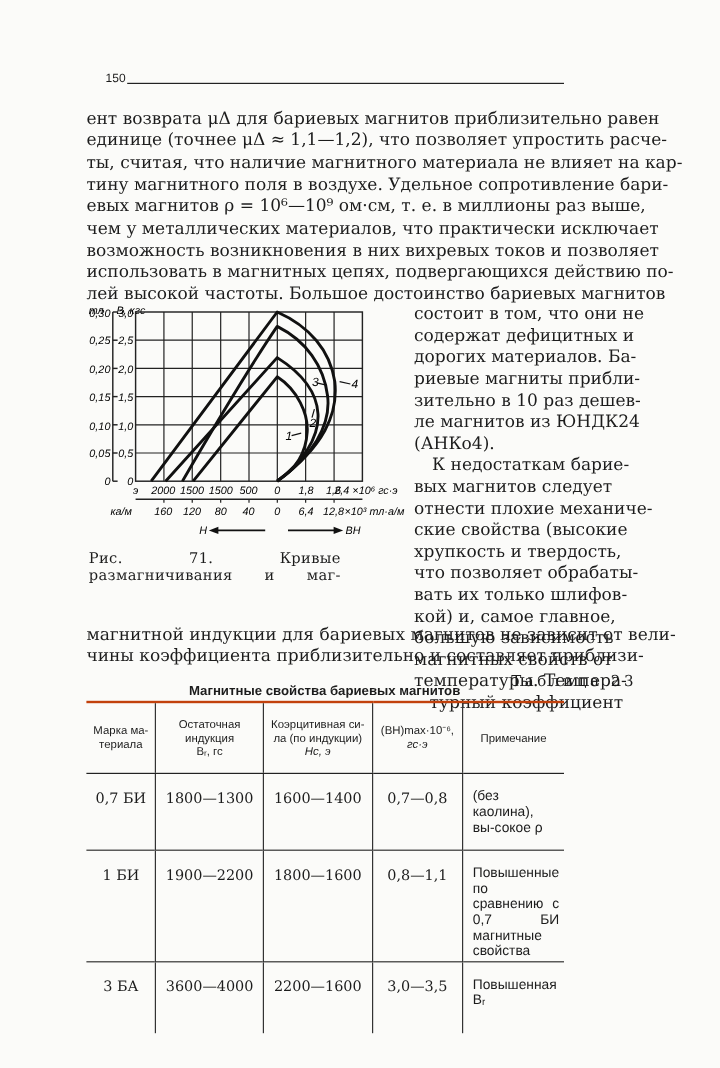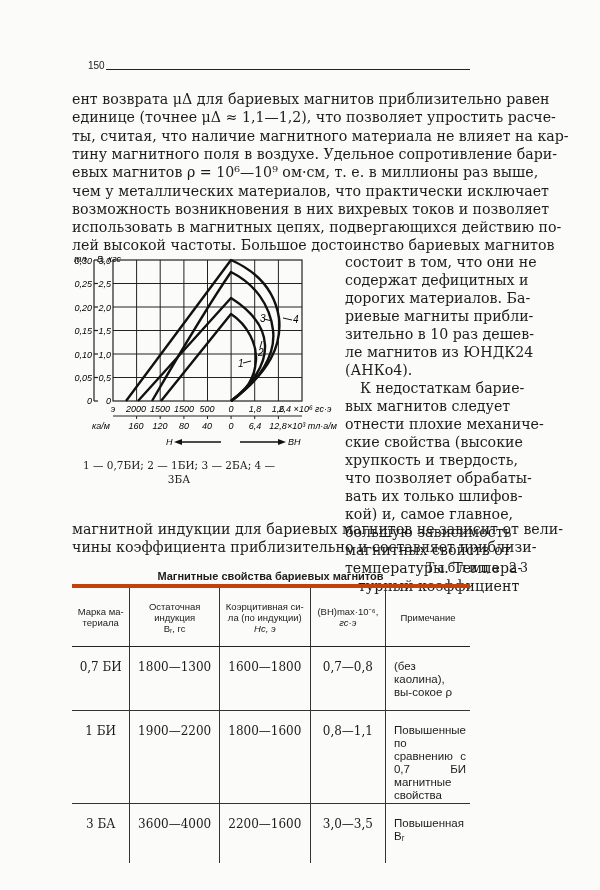--- a/index.html
+++ b/index.html
@@ -10,21 +10,21 @@
   .rule-top { left:106px; top:69px; width:364px; height:1px; background:#222; }
   .line { position:absolute; font-size:14.2px; line-height:18.4px; white-space:nowrap; text-align:justify; text-align-last:justify; }
   .full { left:72px; width:397px; }
   .side { left:345px; width:124px; }
   .caption { left:74px; top:458px; width:210px; font-size:12.2px; line-height:14px; text-align:center; }
   .caption .l1 { text-align:justify; text-align-last:justify; letter-spacing:0.3px; }
   .caption .l3 { font-size:10.5px; }
   .tbl-num { left:392px; top:560px; font-size:12.5px; letter-spacing:3px;margin-left:34px; }
   .tbl-title { left:72px; top:570px; width:397px; text-align:center; font-family:"Liberation Sans",sans-serif; font-weight:bold; font-size:11px; }
   table.props { position:absolute; left:72px; top:584px; width:398px; border-collapse:collapse; font-size:12px; }
-  table.props th { font-family:"Liberation Sans",sans-serif; font-weight:normal; font-size:9.5px; line-height:11px; height:56px; vertical-align:middle; border-top:4px solid #c2410c; border-bottom:1.5px solid #222; }
+  table.props th { font-family:"Liberation Sans",sans-serif; font-weight:normal; font-size:9.5px; line-height:11px; height:56px; vertical-align:middle; border-top:2px solid #c2410c; border-bottom:1.5px solid #222; }
   table.props td { vertical-align:top; padding-top:13px; border-top:1.3px solid #333; }
   table.props tr.first td { border-top:none; }
   table.props th + th, table.props td + td { border-left:1.3px solid #333; }
   table.props td.c { text-align:center; }
   table.props td.note { font-size:11.5px; padding-left:8px; padding-right:4px; text-align:justify; line-height:13px; font-family:"Liberation Sans",sans-serif; }
   .r1 td { height:49px; } .r2 td { height:61px; } .r3 td { height:45px; } .r4 td { height:45px; border-bottom:none; }
   svg text { font-family:"Liberation Sans",sans-serif; font-style:italic; }
 </style>
 </head>
 <body>
@@ -171,21 +171,21 @@
 
   <text x="166" y="445" font-size="9">H</text>
   <line x1="178" y1="442" x2="221" y2="442" stroke="#111" stroke-width="1.4"></line>
   <polygon points="174,442 182,439 182,445" fill="#111"></polygon>
   <line x1="240" y1="442" x2="280" y2="442" stroke="#111" stroke-width="1.4"></line>
   <polygon points="286,442 278,439 278,445" fill="#111"></polygon>
   <text x="288" y="445" font-size="9">BH</text>
 </svg>
 
 <div class="abs caption">
-  <div class="l3">1 — 0,7БИ; 2 — 1БИ; 3 — 2БА; 4 — 3БА</div>
+  <div class="l1">Рис. 71. Кривые размагничивания и маг-</div>
 </div>
 
 <div class="line full" style="top:520px">магнитной индукции для бариевых магнитов не зависит от вели-</div>
 <div class="line full" style="top:538px">чины коэффициента приблизительно и составляет приблизи-</div>
 
 <div class="abs tbl-num">Таблица 23</div>
 <div class="abs tbl-title">Магнитные свойства бариевых магнитов</div>
 
 <table class="props">
   <colgroup>
@@ -212,21 +212,21 @@
         <div>(BH)max·10⁻⁶,</div>
         <div style="font-style:italic">гс·э</div>
       </th>
       <th>Примечание</th>
     </tr>
   </thead>
   <tbody>
     <tr class="r1 first">
       <td class="c">0,7 БИ</td>
       <td class="c">1800—1300</td>
-      <td class="c">1600—1800</td>
+      <td class="c">1600—1400</td>
       <td class="c">0,7—0,8</td>
       <td class="note">(без каолина), вы-сокое ρ</td>
     </tr>
     <tr class="r2">
       <td class="c">1 БИ</td>
       <td class="c">1900—2200</td>
       <td class="c">1800—1600</td>
       <td class="c">0,8—1,1</td>
       <td class="note">Повышенные по сравнению с 0,7 БИ магнитные свойства</td>
     </tr>

